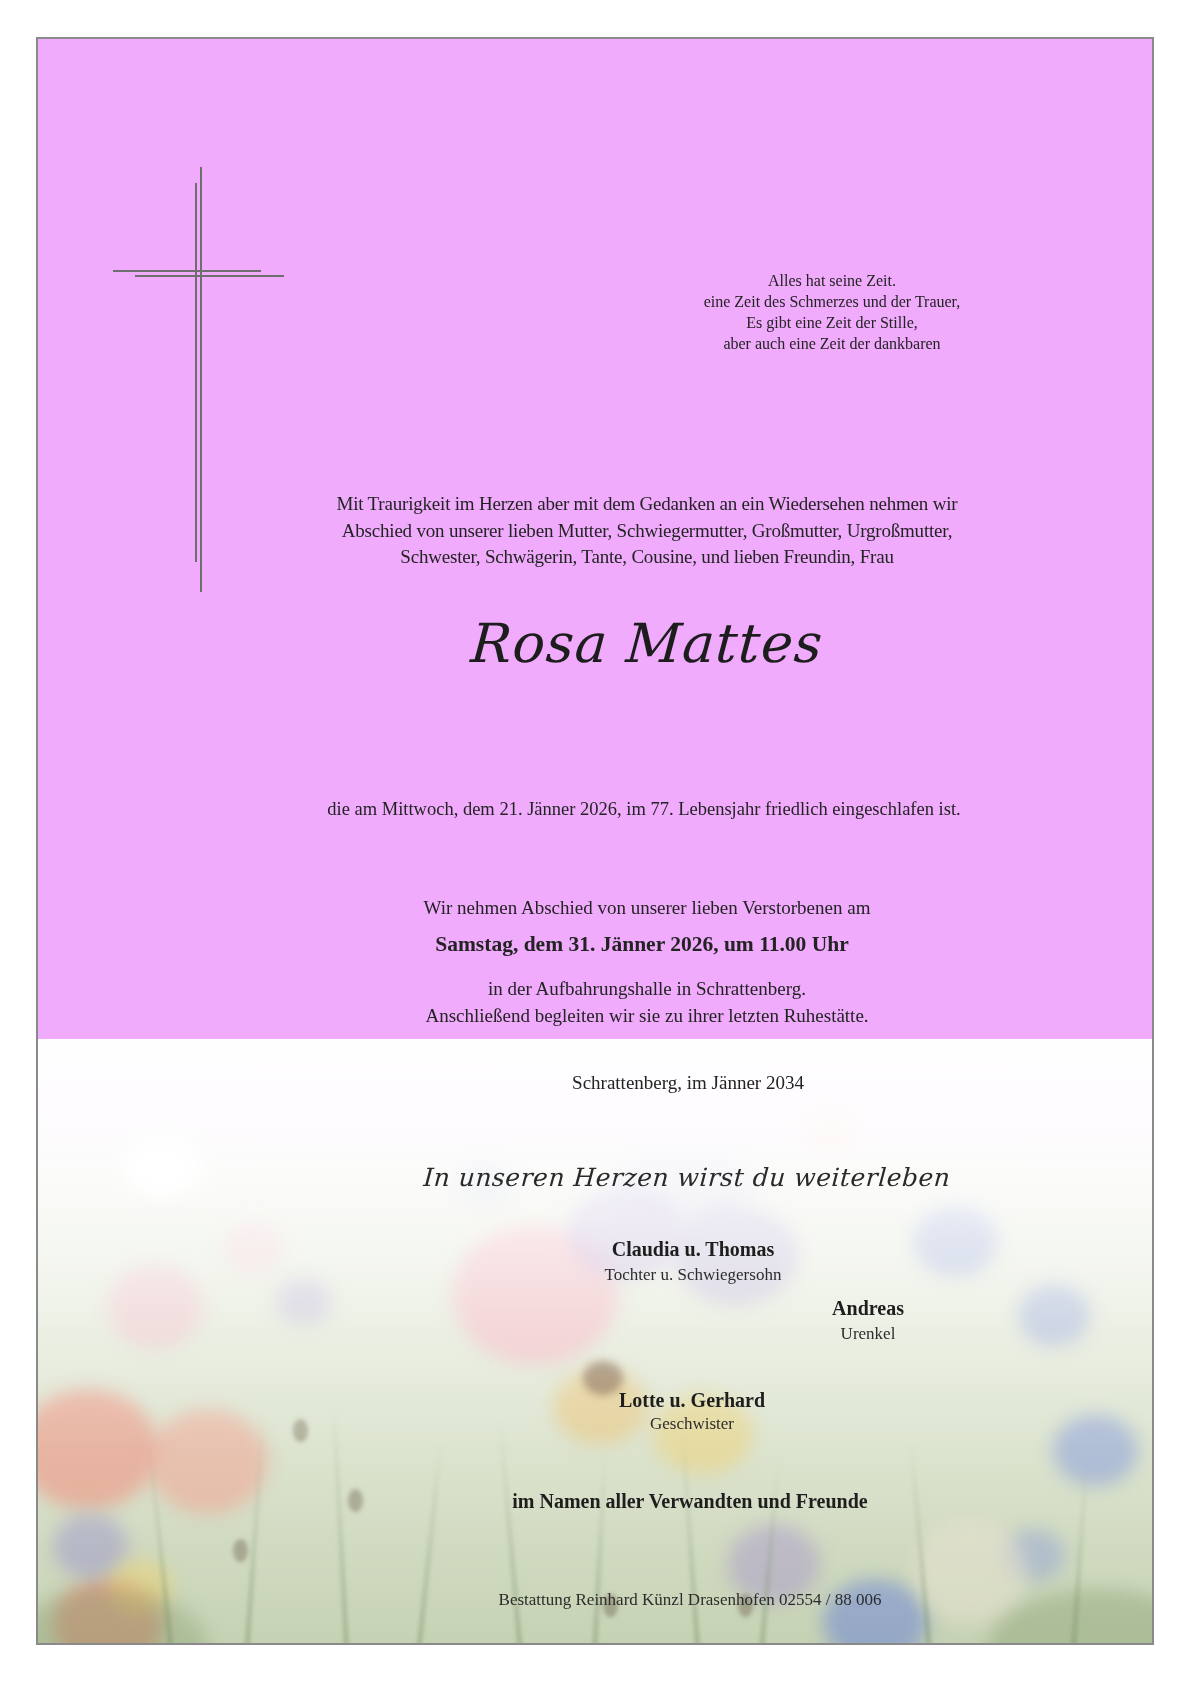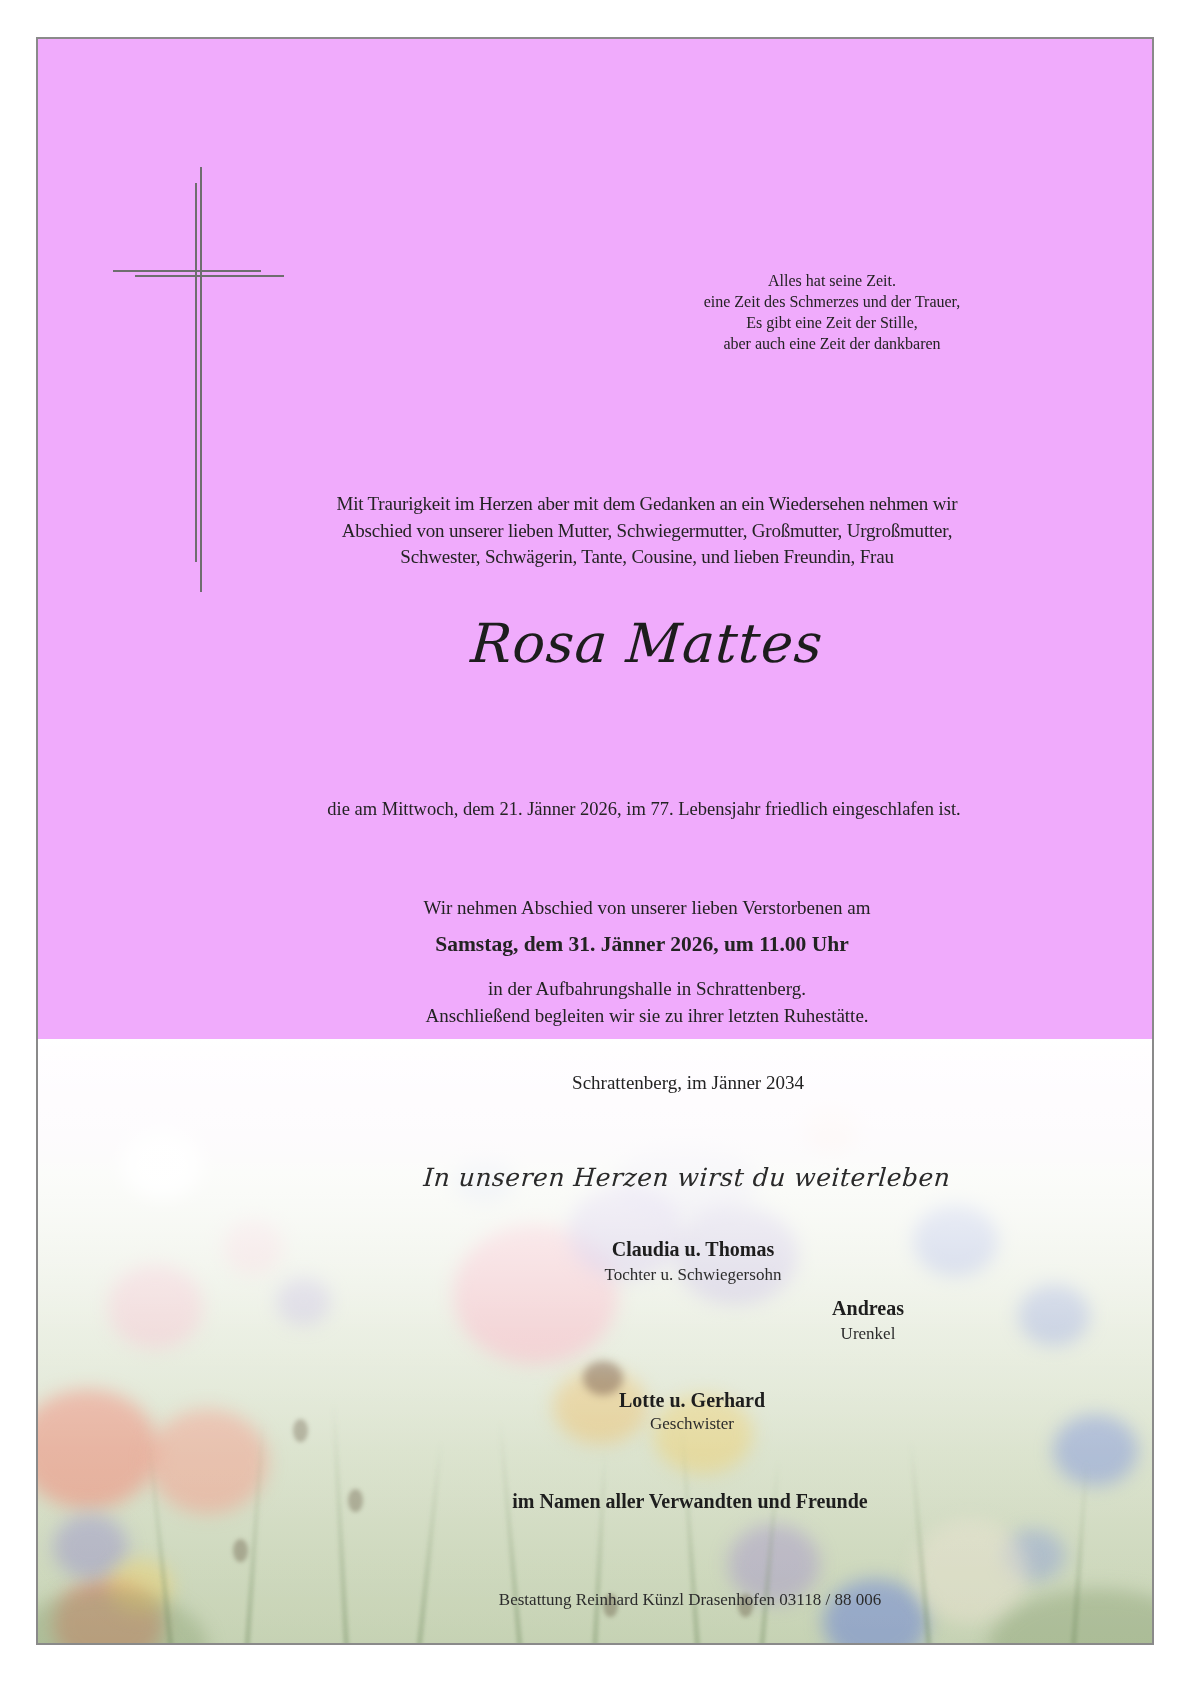--- a/index.html
+++ b/index.html
@@ -175,16 +175,16 @@
       <div class="m-names">Andreas</div>
       <div class="m-relation">Urenkel</div>
     </div>
     <div class="tblock mourner-center">
       <div class="m-names">Lotte u. Gerhard</div>
       <div class="m-relation" style="margin-top:2px;">Geschwister</div>
     </div>
 
     <div class="tblock closing">im Namen aller Verwandten und Freunde</div>
 
-    <div class="tblock footer">Bestattung Reinhard Künzl Drasenhofen 03118 / 88 006</div>
+    <div class="tblock footer">Bestattung Reinhard Künzl Drasenhofen 02554 / 88 006</div>
 
   </div>
 </div>
 
 </body></html>

